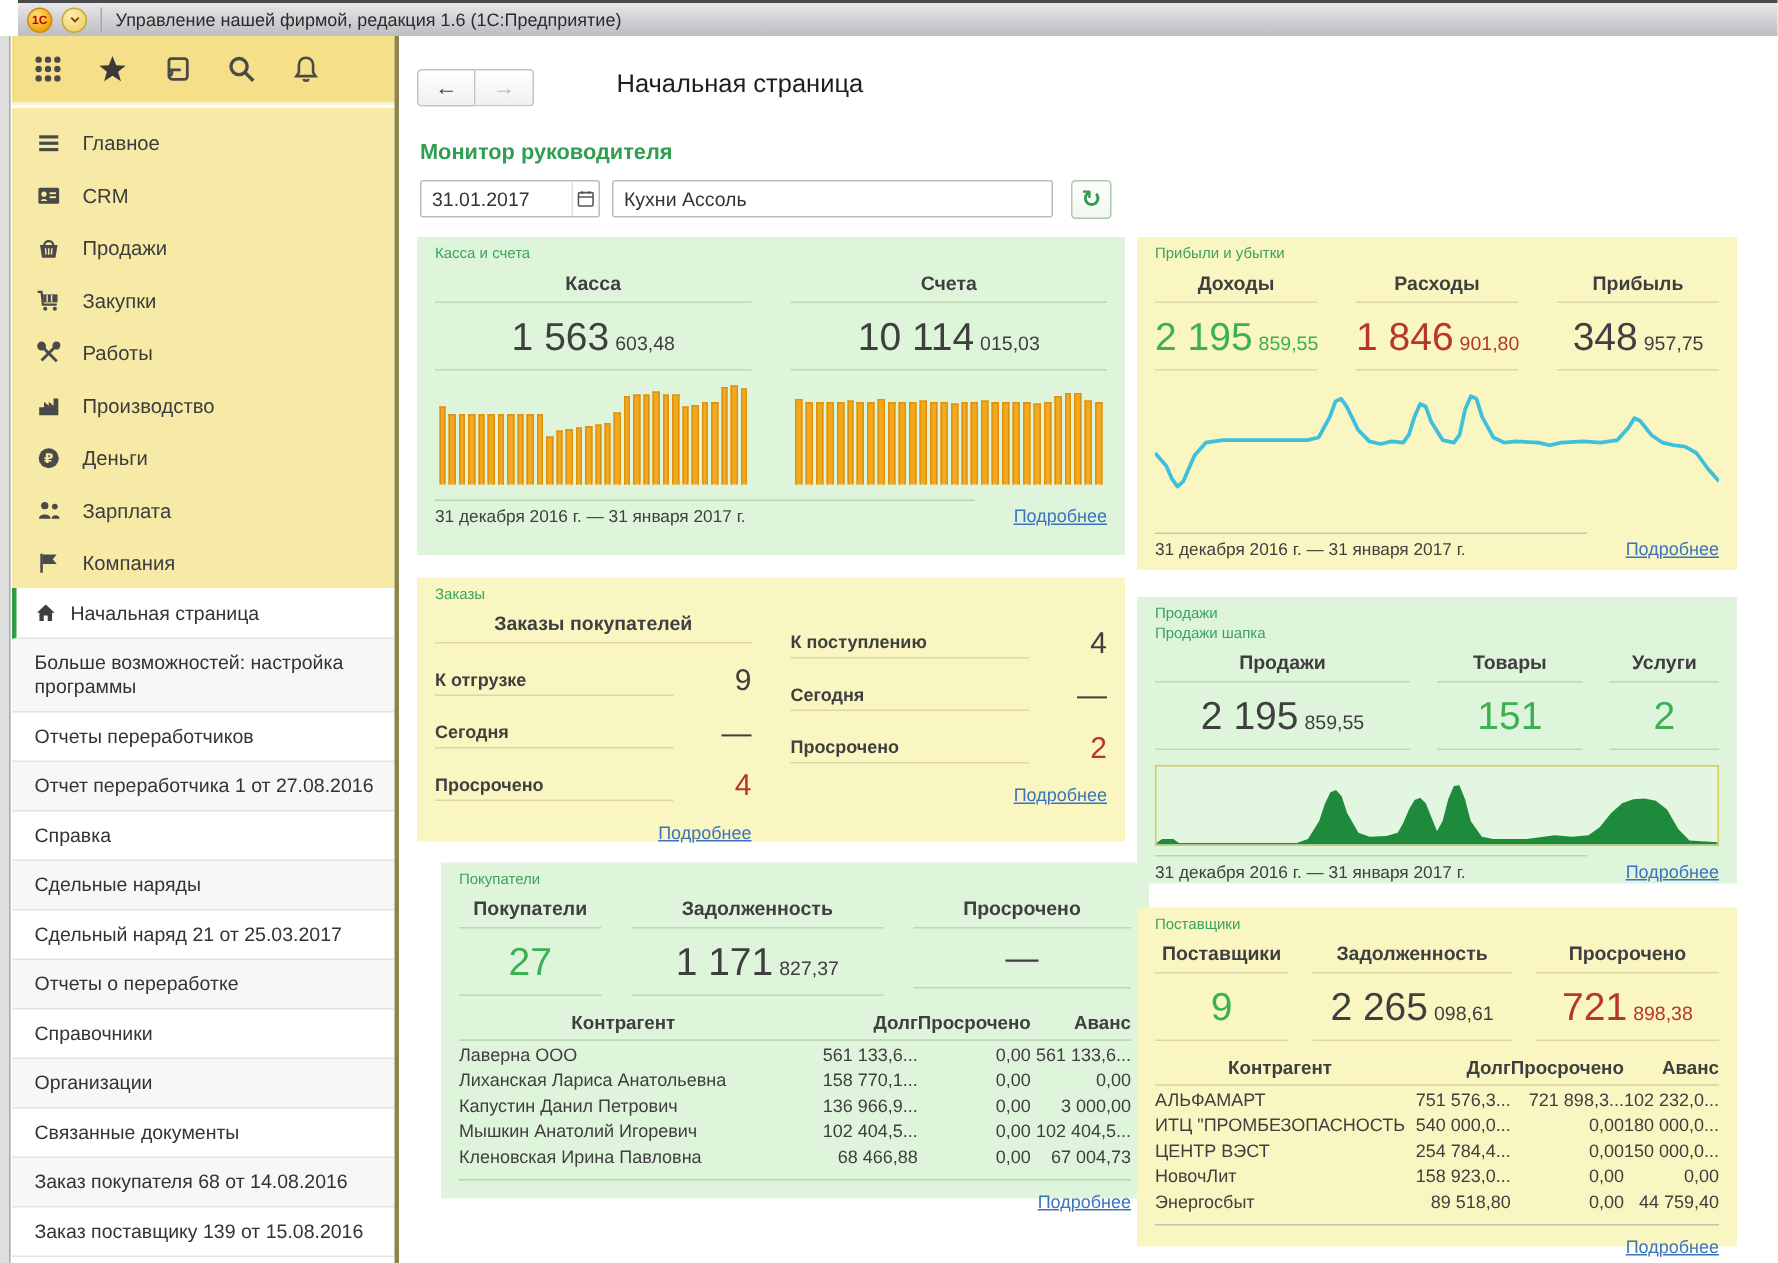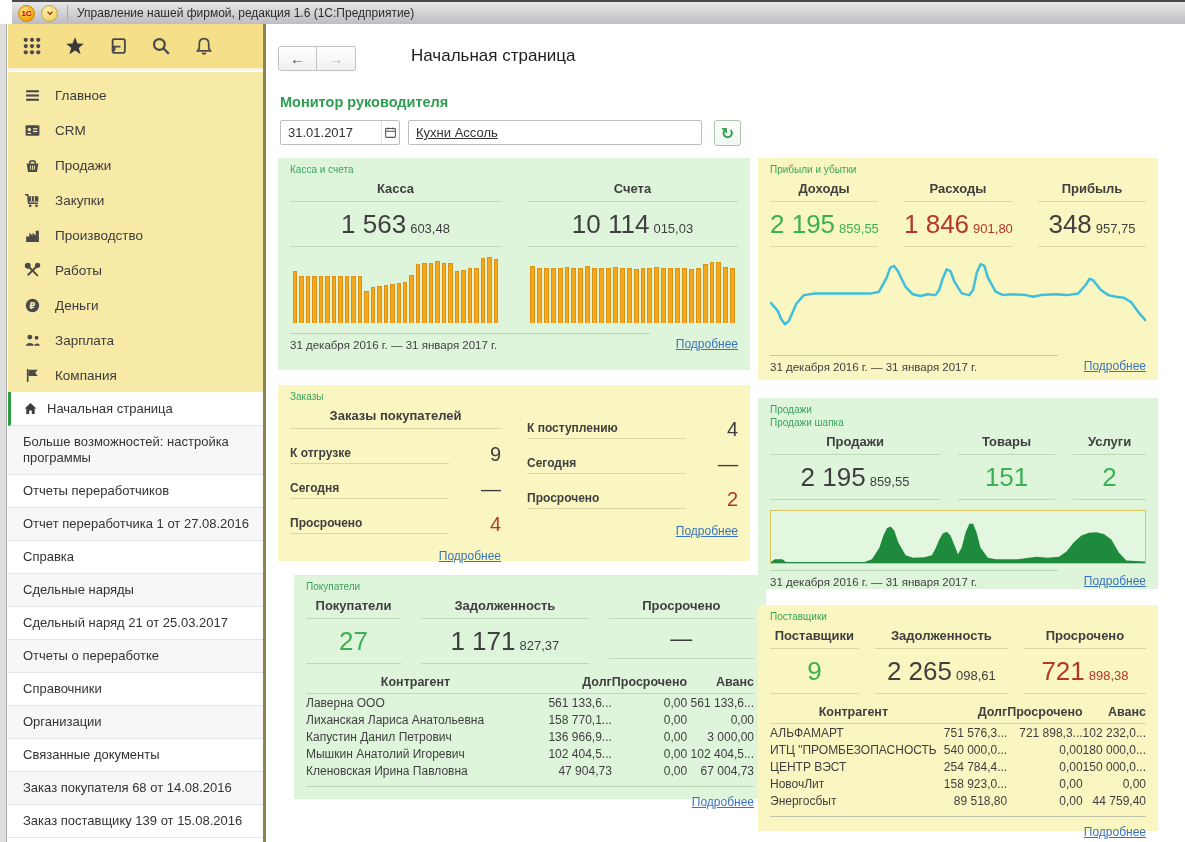--- a/index.html
+++ b/index.html
@@ -48,21 +48,21 @@
     border:1px solid #c3c3c3; display:flex; align-items:center; justify-content:center;
     font-size:15px; cursor:pointer; }
   .navbtn.back { border-radius:3px 0 0 3px; color:#444; }
   .navbtn.fwd  { border-radius:0 3px 3px 0; color:#b9b9b9; border-left:none; }
   .page-title { position:absolute; left:145px; top:22px; font-size:17px; color:#1e1e1e; }
   .monitor-title { position:absolute; left:14px; top:70px; font-size:14.5px; font-weight:bold; color:#2e9e50; }
   .controls { position:absolute; left:14px; top:96px; height:26px; display:flex; gap:8px; }
   .field { height:25px; border:1px solid #bdbdbd; border-radius:2px; background:#fff;
     font-size:13px; color:#333; display:flex; align-items:center; }
   .field input { border:none; outline:none; font:inherit; color:inherit; padding:0 7px; width:100%; background:transparent; }
-  .f-date { width:120px; } .f-company { width:294px;text-decoration:underline; }
+  .f-date { width:120px; } .f-company { width:294px; }
   .cal-btn { width:22px; height:100%; display:flex; align-items:center; justify-content:center;
     border-left:1px solid #e0e0e0; cursor:pointer; }
   .refresh-btn { width:27px; height:26px; margin-left:4px; border:1px solid #a9c9a9; border-radius:3px;
     background:linear-gradient(#fdfdfd,#f2f7f2); color:#2f9e4f; font-size:16px; font-weight:bold;
     display:flex; align-items:center; justify-content:center; cursor:pointer; }
 
   
   .panel { position:absolute; padding:6px 12px 8px; }
   .panel.green  { background:#dff5db; --sep:#bcd8b6; }
   .panel.yellow { background:#faf6c1; --sep:#ddd6a4; }
@@ -189,33 +189,33 @@
       <svg viewBox="0 0 16 16">
           <path d="M1 2.5 L3.5 2.5 L4.3 10.5 L13 10.5" stroke="#4a4a4a" stroke-width="1.4" fill="none"></path>
           <rect x="4.5" y="4" width="9" height="5" fill="#4a4a4a"></rect>
           <path d="M7 4.3 L7 8.7 M9.8 4.3 L9.8 8.7" stroke="#f7e9a6" stroke-width="0.9"></path>
           <circle cx="5.8" cy="13" r="1.3" fill="#4a4a4a"></circle>
           <circle cx="11.8" cy="13" r="1.3" fill="#4a4a4a"></circle>
         </svg>
       <span>Закупки</span>
     </div>
     <div class="sb-item">
-      <svg viewBox="0 0 16 16">
-          <path d="M2 14 L2 9 L5 9 L5 5.5 L8 8 L8 5.5 L11 8 L11 3.5 L14 3.5 L14 14 Z" fill="#4a4a4a"></path>
-        </svg>
-      <span>Производство</span>
-    </div>
-    <div class="sb-item">
       <svg viewBox="0 0 16 16" stroke="#4a4a4a" stroke-width="1.8" fill="#4a4a4a">
           <path d="M4 4 L13 13"></path>
           <path d="M12.5 3.5 L3.5 12.5"></path>
           <circle cx="3.5" cy="3.5" r="1.9"></circle>
           <circle cx="12.8" cy="3.2" r="1.6"></circle>
         </svg>
       <span>Работы</span>
+    </div>
+    <div class="sb-item">
+      <svg viewBox="0 0 16 16">
+          <path d="M2 14 L2 9 L5 9 L5 5.5 L8 8 L8 5.5 L11 8 L11 3.5 L14 3.5 L14 14 Z" fill="#4a4a4a"></path>
+        </svg>
+      <span>Производство</span>
     </div>
     <div class="sb-item">
       <svg viewBox="0 0 16 16">
           <circle cx="8" cy="8" r="6.3" fill="#4a4a4a"></circle>
           <text x="8" y="11" font-size="8.5" font-weight="bold" text-anchor="middle" fill="#f7e9a6">₽</text>
         </svg>
       <span>Деньги</span>
     </div>
     <div class="sb-item">
       <svg viewBox="0 0 16 16" fill="#4a4a4a">
@@ -532,21 +532,21 @@
               <td class="num">3 000,00</td>
             </tr>
           <tr>
               <td>Мышкин Анатолий Игоревич</td>
               <td class="num">102 404,5...</td>
               <td class="num">0,00</td>
               <td class="num">102 404,5...</td>
             </tr>
           <tr>
               <td>Кленовская Ирина Павловна</td>
-              <td class="num">47 904,73</td>
+              <td class="num">68 466,88</td>
               <td class="num">0,00</td>
               <td class="num">67 004,73</td>
             </tr>
         </tbody>
       </table>
       <div class="t-rule"></div>
       <div class="t-more"><span class="more">Подробнее</span></div>
     </div>
 
     <div class="panel yellow" id="panel-suppliers">

